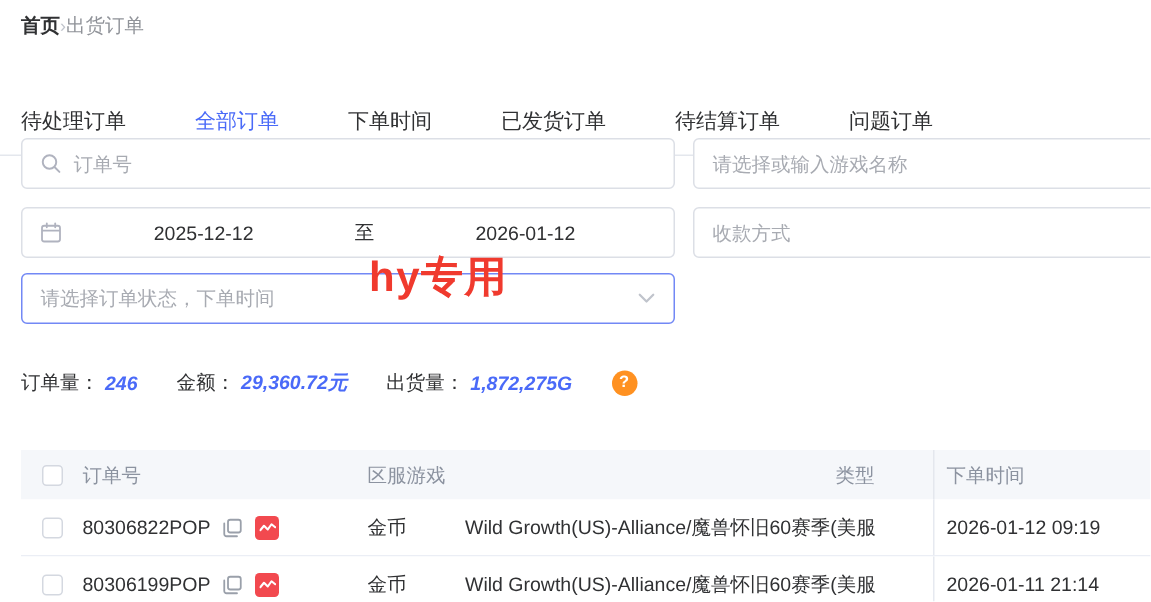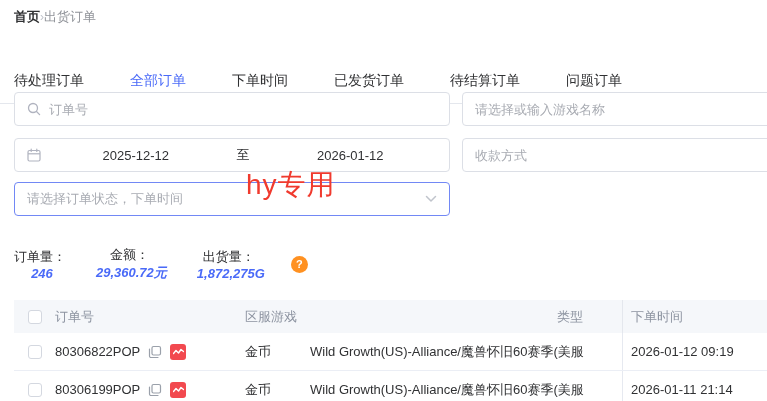--- a/index.html
+++ b/index.html
@@ -27,25 +27,25 @@
   .f1r { left:462px; top:92px; width:430px; }
   .f2l { left:14px; top:138px; width:436px; }
   .f2r { left:462px; top:138px; width:430px; }
   .f3l { left:14px; top:182px; width:436px; border:1px solid #7288f5; }
   .icon-gap { margin-right:8px; display:flex; align-items:center; }
   .date-text { color:#303133; flex:1; text-align:center; }
   .date-sep { color:#303133; padding:0 14px; }
   .select-placeholder { color:#a8abb2; flex:1; }
   .chevron { display:flex; align-items:center; }
 
-  .annotation { position:absolute; left:246px; top:166px; font-size:28px; font-weight:400; color:#f03a2e; letter-spacing:1px; z-index:5; pointer-events:none; }
+  .annotation { position:absolute; left:246px; top:166px; font-size:28px; font-weight:700; color:#f03a2e; letter-spacing:1px; z-index:5; pointer-events:none; }
 
   
   .stats { position:absolute; left:14px; top:246px; display:flex; align-items:center; font-size:13px; }
-  .stat { display:flex; align-items:center; margin-right:26px;flex-direction:column; }
+  .stat { display:flex; align-items:center; margin-right:26px; }
   .stat-label { color:#303133; }
   .stat-value { color:#4a6af8; font-weight:700; margin-left:4px;font-style:italic; }
   .help-icon { width:17px; height:17px; border-radius:50%; background:#ff9121; color:#fff; font-size:11px; font-weight:700; display:flex; align-items:center; justify-content:center; cursor:pointer; }
 
   
   .table { position:absolute; left:14px; top:300px; width:780px; font-size:13px; }
   .trow { display:flex; align-items:stretch; }
   .thead { background:#f5f7fa; color:#8c93a0; font-weight:500; }
   .thead .cell { height:33px; }
   .tbody-row { background:#fff; border-bottom:1px solid #ebeef5; color:#303133; }

